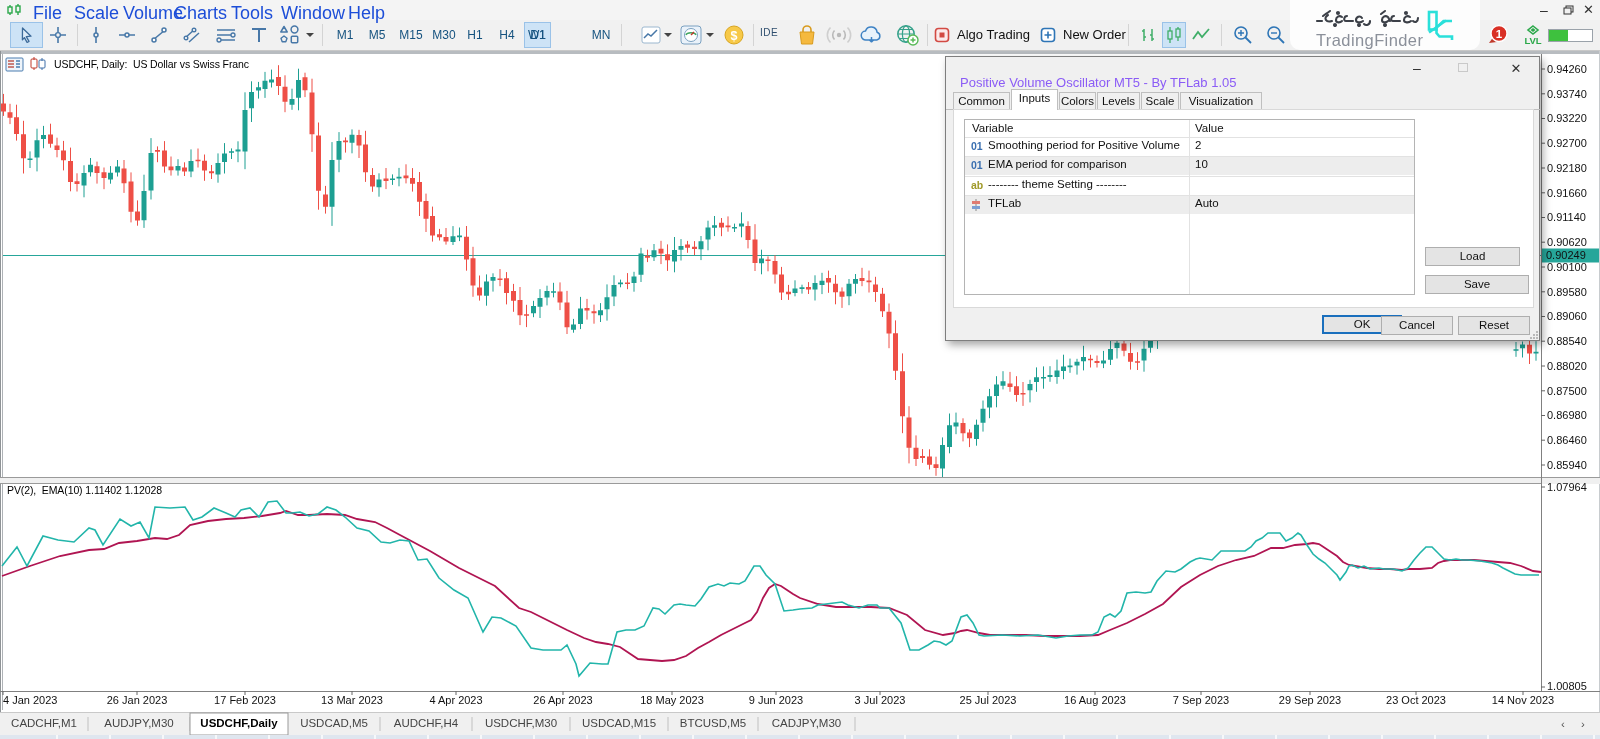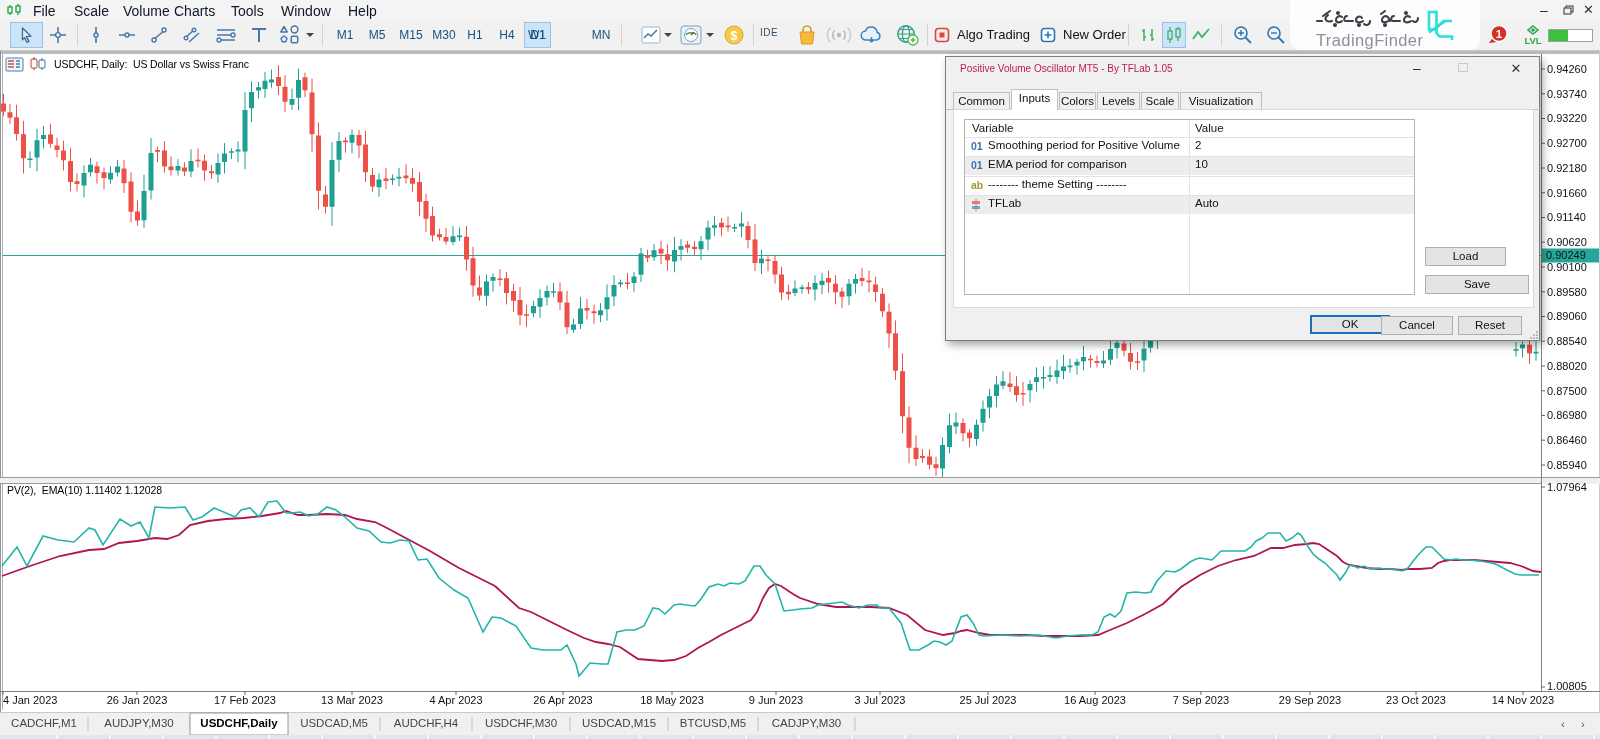--- a/index.html
+++ b/index.html
@@ -1,19 +1,19 @@
 <!DOCTYPE html>
 <html><head><meta charset="utf-8">
 <style>
 *{margin:0;padding:0;box-sizing:border-box}
 html,body{width:1600px;height:739px;overflow:hidden;font-family:"Liberation Sans",sans-serif;background:#fff}
 .abs{position:absolute}
 #menubar{position:absolute;left:0;top:0;width:1600px;height:20px;background:#f4f4f4}
 #toolbar{position:absolute;left:0;top:20px;width:1600px;height:31px;background:#f1f1f1;border-bottom:1px solid #c8c8c8}
-.mi{top:3px;font-size:14px;color:#0f172a}
+.mi{top:3px;font-size:18px;color:#1d4ed8}
 .wc{font-size:14px;color:#333}
 .tf{font-size:12px;color:#15527f}
 .btxt{font-size:13px;color:#111}
 .vsep{top:24px;width:0;height:22px;border-left:1px solid #d4d4d4}
 .selbox{background:#cde3f6;border:1px solid #9ac2e8}
 .ax{font-family:"Liberation Sans",sans-serif;font-size:11px;fill:#111}
 .tab{font-family:"Liberation Sans",sans-serif;font-size:11.5px}
 .ttl{font-family:"Liberation Sans",sans-serif;font-size:10.5px;fill:#000;letter-spacing:-0.1px}
 #chart{position:absolute;left:0;top:0}
 #dlg{position:absolute;left:945px;top:56px;width:595px;height:285px;background:#f0f0f0;border:1px solid #7e7e7e;box-shadow:3px 4px 8px rgba(0,0,0,0.35)}
@@ -380,21 +380,21 @@
   </svg>
 <svg class="abs" style="left:1522px;top:24px" width="22" height="22" viewBox="0 0 22 22">
     <path d="M11 2l5 4-5 4-5-4Z" fill="none" stroke="#2ba84a" stroke-width="1.6"></path>
     <path d="M8.5 6L11 4l2.5 2L11 8Z" fill="#2ba84a"></path>
     <text x="11" y="20" font-size="9.5" font-weight="bold" fill="#2ba84a" text-anchor="middle" font-family="Liberation Sans">LVL</text>
   </svg>
 <div class="abs" style="left:1548px;top:29px;width:45px;height:13px;border:1px solid #9aa2aa;background:#fff">
     <div style="width:19px;height:100%;background:#3ec13e"></div>
   </div>
 <div id="dlg">
-    <div class="abs" style="left:14px;top:6px;font-size:10px;color:#be185d">Positive Volume Oscillator MT5 - By TFLab 1.05</div>
+    <div class="abs" style="left:14px;top:18px;font-size:13px;color:#8b5cf6">Positive Volume Oscillator MT5 - By TFLab 1.05</div>
     <div class="abs" style="left:462px;top:3px;width:18px;font-size:14px;color:#333;text-align:center">–</div>
     <div class="abs" style="left:512px;top:6px;width:10px;height:9px;border:1.4px solid #c9c9c9"></div>
     <div class="abs" style="left:561px;top:4px;width:18px;font-size:13px;color:#333;text-align:center">✕</div>
     <div class="abs" style="left:0;top:52px;width:595px;height:0;border-top:1px solid #bfbfbf"></div>
     <div class="abs dtab" style="left:7px;width:57px">Common</div>
     <div class="abs dtab act" style="left:65px;width:47px">Inputs</div>
     <div class="abs dtab" style="left:113px;width:37px">Colors</div>
     <div class="abs dtab" style="left:151px;width:43px">Levels</div>
     <div class="abs dtab" style="left:195px;width:38px">Scale</div>
     <div class="abs dtab" style="left:234px;width:82px">Visualization</div>
@@ -417,25 +417,25 @@
     <div class="abs" style="left:19px;top:138.20000000000002px;width:449px;height:19px;background:#ededed"></div>
     <div class="abs" style="left:19px;top:138.20000000000002px;width:449px;height:0;border-top:1px solid #e2e2e2"></div>
     <svg class="abs" style="left:24px;top:142.20000000000002px" width="12" height="12" viewBox="0 0 12 12">
       <path d="M6 0v12" stroke="#888"></path>
       <rect x="2" y="2" width="8" height="3" fill="#e07b72"></rect>
       <rect x="2" y="7" width="8" height="3" fill="#7b9fd4"></rect>
     </svg>
     <div class="abs cell" style="left:42px;top:140.20000000000002px">TFLab</div>
     <div class="abs cell" style="left:249px;top:140.20000000000002px">Auto</div>
     <div class="abs" style="left:243px;top:63px;width:0;height:174px;border-left:1px solid #e2e2e2"></div>
-    <div class="abs dbtn" style="left:479px;top:190px;width:81px">Load</div>
+    <div class="abs dbtn" style="left:479px;top:190px;width:95px">Load</div>
     <div class="abs dbtn" style="left:479px;top:218px;width:104px">Save</div>
-    <div class="abs dbtn ok" style="left:364px;top:258px;width:80px">OK</div>
+    <div class="abs dbtn ok" style="left:376px;top:258px;width:80px">OK</div>
     <div class="abs dbtn" style="left:435px;top:259px;width:72px">Cancel</div>
-    <div class="abs dbtn" style="left:512px;top:259px;width:64px">Reset</div>
+    <div class="abs dbtn" style="left:512px;top:259px;width:72px">Reset</div>
     <svg class="abs" style="left:584px;top:274px" width="9" height="9" viewBox="0 0 9 9">
       <rect x="6" y="0" width="2" height="2" fill="#b9b9b9"></rect>
       <rect x="3" y="3" width="2" height="2" fill="#b9b9b9"></rect>
       <rect x="6" y="3" width="2" height="2" fill="#b9b9b9"></rect>
       <rect x="0" y="6" width="2" height="2" fill="#b9b9b9"></rect>
       <rect x="3" y="6" width="2" height="2" fill="#b9b9b9"></rect>
       <rect x="6" y="6" width="2" height="2" fill="#b9b9b9"></rect>
     </svg>
   </div>
 </body></html>

